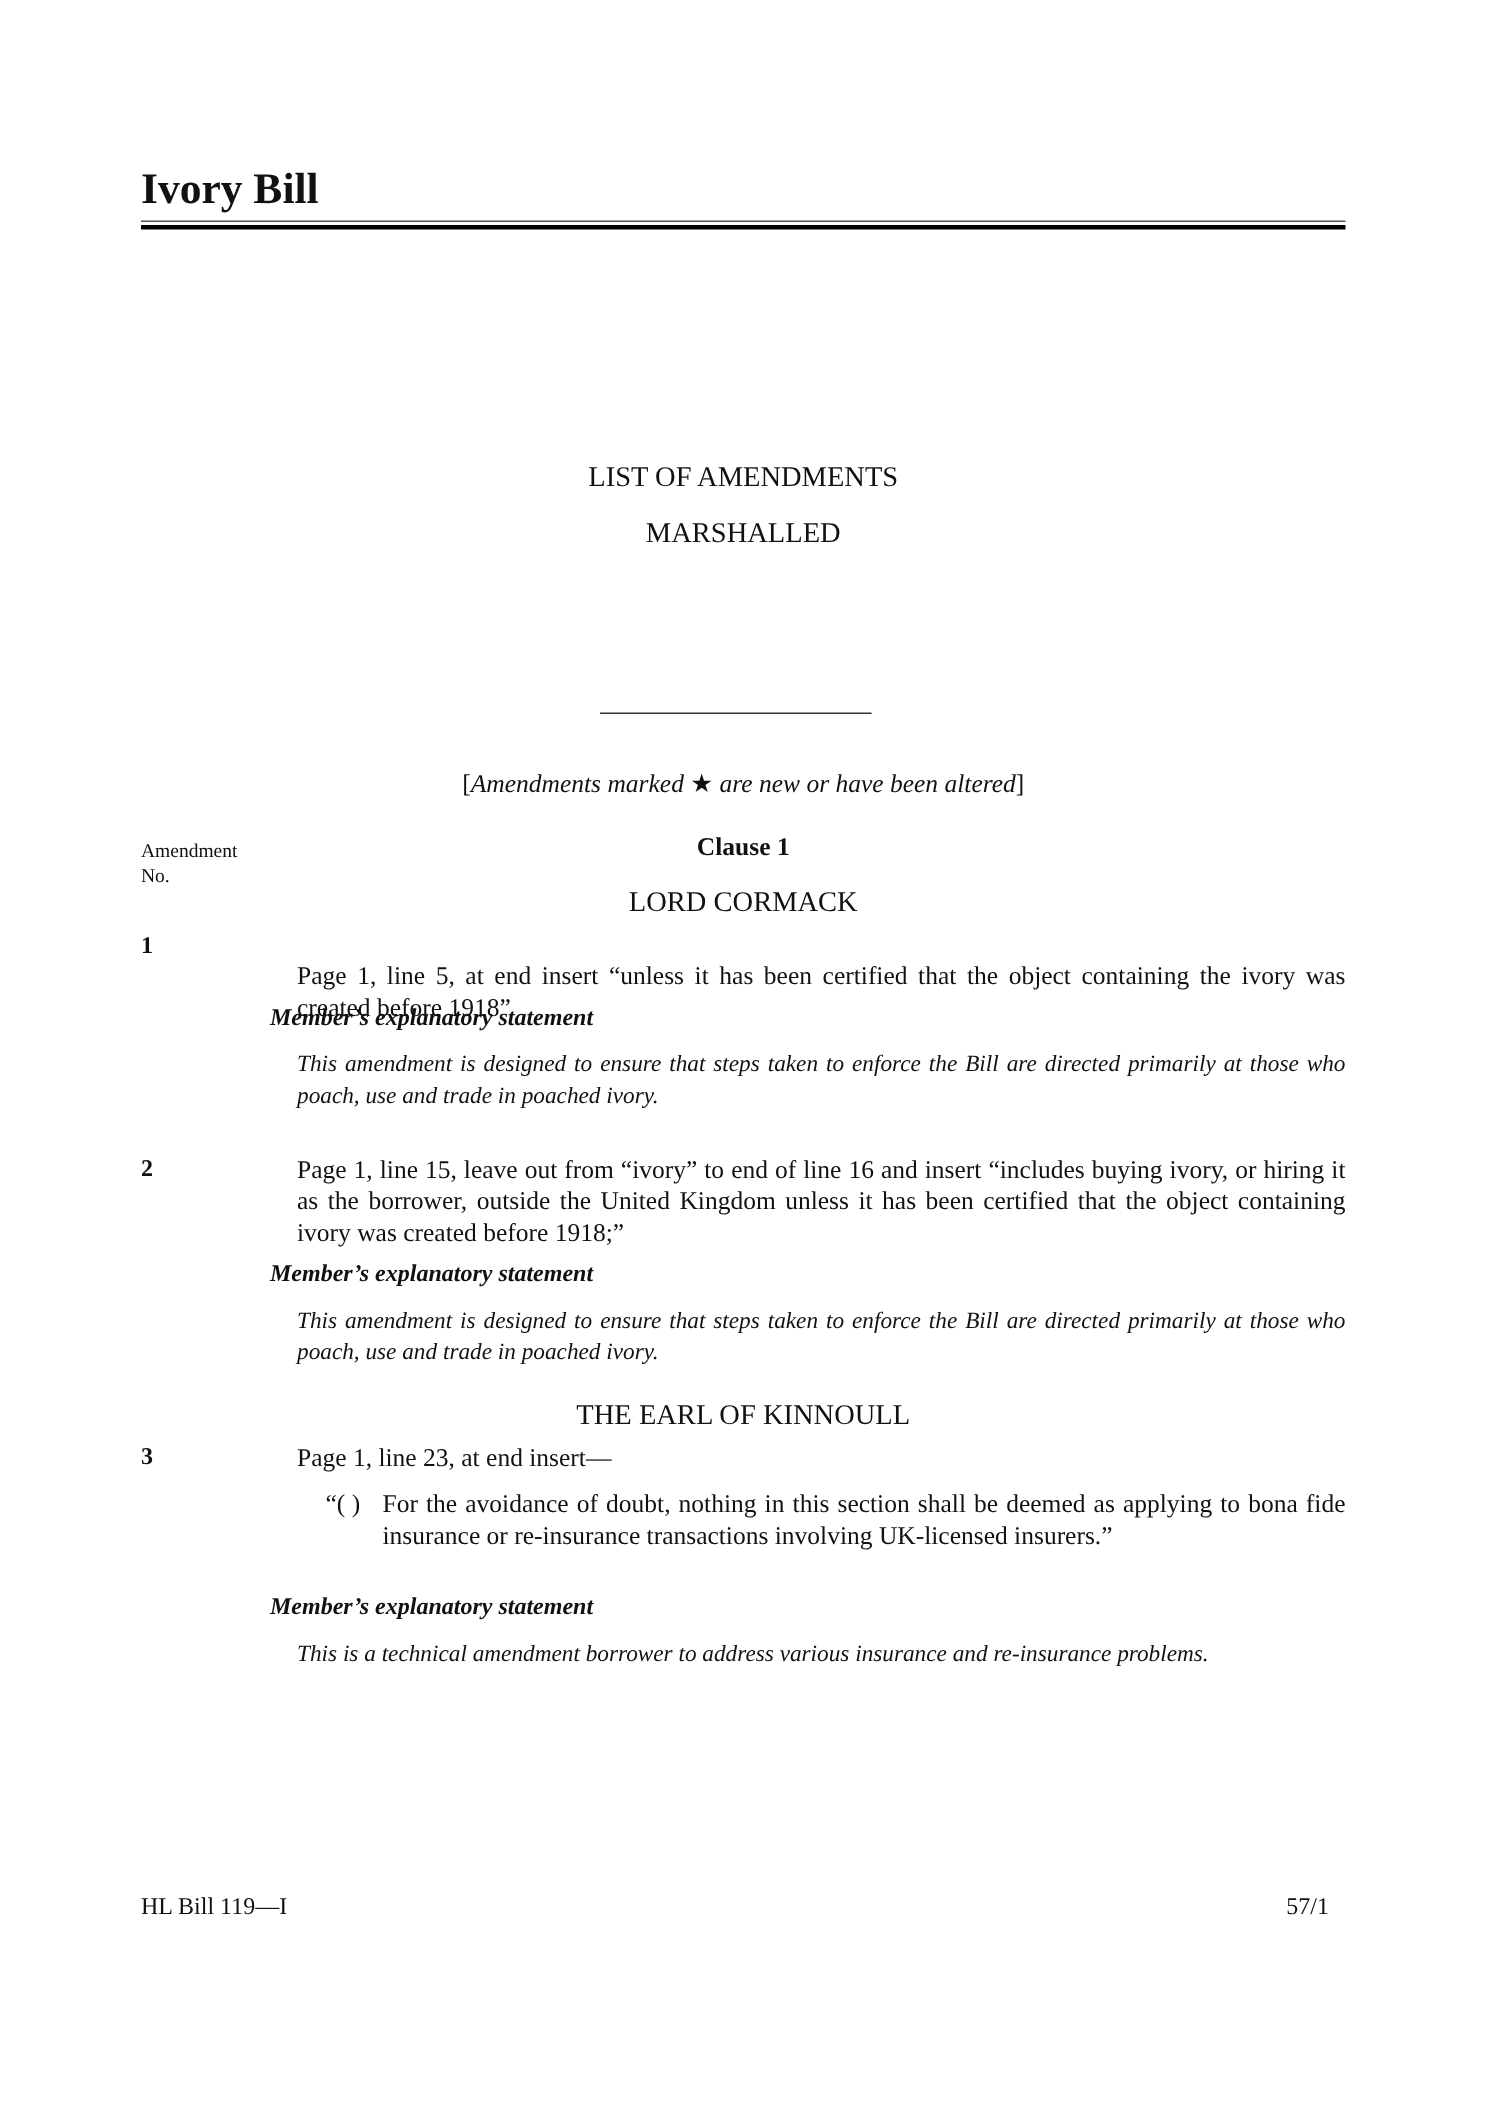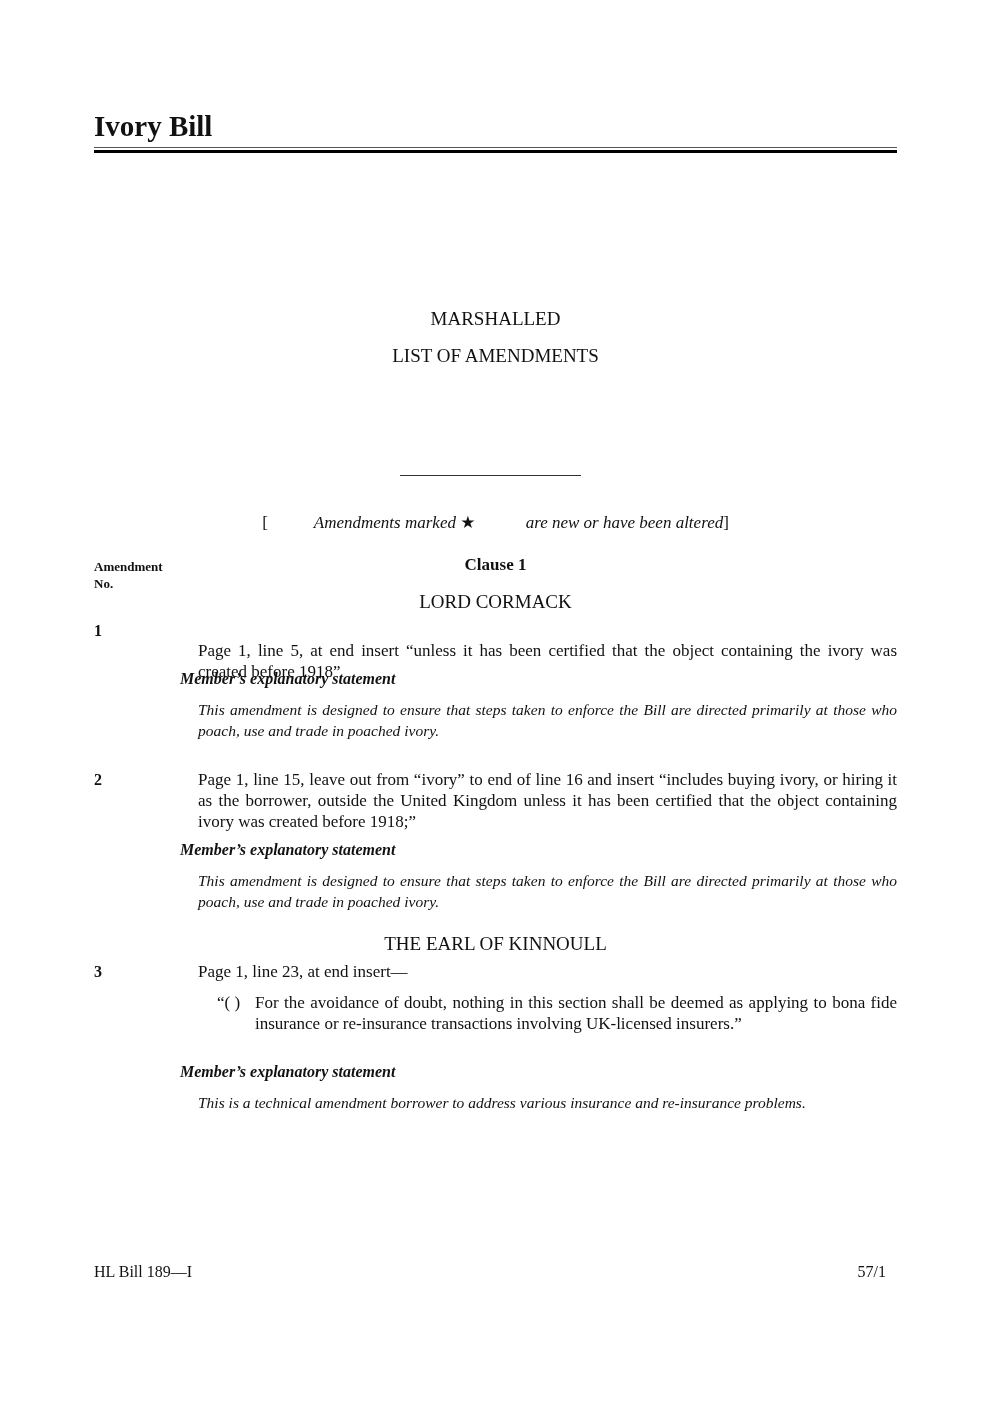--- a/index.html
+++ b/index.html
@@ -12,23 +12,23 @@
     text-align: left; font-size: 29px; font-weight: bold; line-height: 40px;
   }
   .rule-thin { position: absolute; top: 147px; left: 94px; width: 803px; height: 1px; background: #555; }
   .rule-thick { position: absolute; top: 150px; left: 94px; width: 803px; height: 3px; background: #000; }
 
   .heading-block { position: absolute; top: 300px; left: 94px; width: 803px; text-align: center; font-size: 19px; }
   .heading-block div { line-height: 37px; height: 37px; }
   .short-rule { position: absolute; top: 475px; left: 400px; width: 181px; height: 1px; background: #333; }
 
   .note { position: absolute; top: 512px; left: 94px; width: 803px; text-align: center; font-size: 17px; }
-  .note .it { font-style: italic; margin-left: 46px; }
+  .note .it { font-style: italic; }
 
-  .col-head { position: absolute; top: 558px; left: 94px; font-size: 13px; font-weight: bold; line-height: 17px; }
+  .col-head { position: absolute; top: 558px; left: 94px; font-size: 13px; font-weight: normal; line-height: 17px; }
   .clause { position: absolute; top: 555px; left: 94px; width: 803px; text-align: center; font-size: 17px; font-weight: bold; }
   .mover { position: absolute; left: 94px; width: 803px; text-align: center; font-size: 19px; }
 
   .amend-no { position: absolute; left: 94px; font-size: 16px; font-weight: bold; }
   .text { position: absolute; left: 198px; width: 699px; font-size: 17px; line-height: 21px; text-align: justify; }
   .stmt-label { position: absolute; left: 180px; font-size: 16px; font-weight: bold; font-style: italic; }
   .stmt { position: absolute; left: 198px; width: 699px; font-size: 15.5px; line-height: 21px; font-style: italic; text-align: justify; text-align-last: left; }
   .quote { position: absolute; left: 217px; width: 680px; font-size: 17px; line-height: 21px; text-align: justify; display: flex; }
   .quote .qmark { width: 38px; flex: none; }
   .quote .qbody { flex: 1; }
@@ -37,22 +37,22 @@
   .footer-right { position: absolute; top: 1263px; right: 105px; font-size: 16px; }
 </style>
 </head>
 <body>
 
 <div class="title">Ivory Bill</div>
 <div class="rule-thin"></div>
 <div class="rule-thick"></div>
 
 <div class="heading-block">
+  <div>LIST OF AMENDMENTS</div>
   <div>MARSHALLED</div>
-  <div>LIST OF AMENDMENTS</div>
 </div>
 <div class="short-rule"></div>
 
 <div class="note">
   <span>[</span><span class="it">Amendments marked </span><span>★</span><span class="it"> are new or have been altered</span><span>]</span>
 </div>
 
 <div class="col-head">
   <div>Amendment</div>
   <div>No.</div>
@@ -75,14 +75,14 @@
 
 <div class="amend-no" style="top:963px;">3</div>
 <div class="text" style="top:961px;">Page 1, line 23, at end insert—</div>
 <div class="quote" style="top:992px;">
   <span class="qmark">“( )</span>
   <span class="qbody">For the avoidance of doubt, nothing in this section shall be deemed as applying to bona fide insurance or re-insurance transactions involving UK-licensed insurers.”</span>
 </div>
 <div class="stmt-label" style="top:1063px;">Member’s explanatory statement</div>
 <div class="stmt" style="top:1092px;">This is a technical amendment borrower to address various insurance and re-insurance problems.</div>
 
-<div class="footer-left">HL Bill 189—I</div>
+<div class="footer-left">HL Bill 119—I</div>
 <div class="footer-right">57/1</div>
 
 </body></html>

